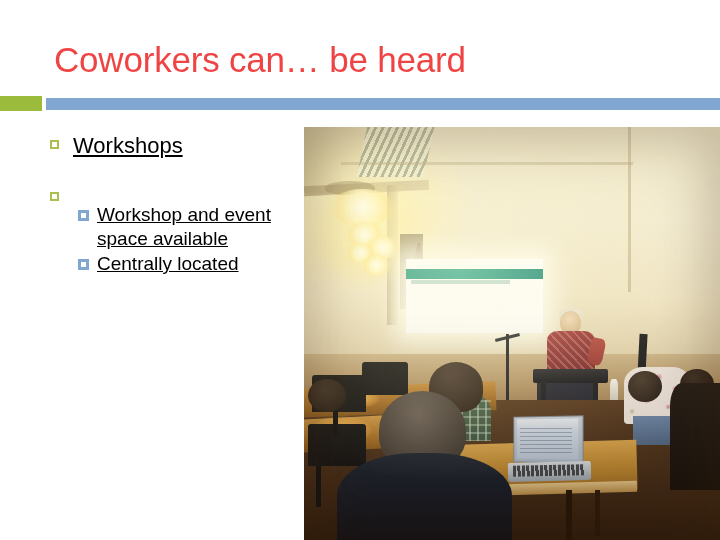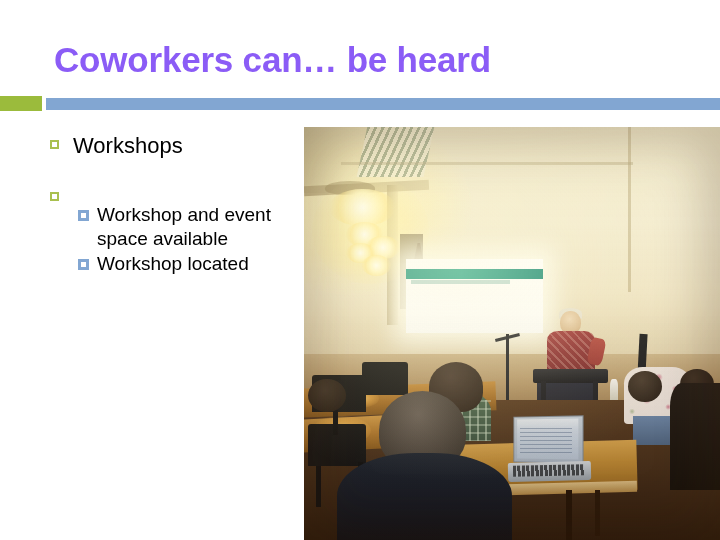--- a/index.html
+++ b/index.html
@@ -15,23 +15,23 @@
     font-family: "Liberation Sans", sans-serif;
   }
 
   
   .slide-title {
     position: absolute;
     left: 54px;
     top: 38px;
     width: 620px;
     font-size: 35px;
-    font-weight: bold;
+    font-weight: normal;
     letter-spacing: -0.2px;
-    color: #8b5cf6;
+    color: #ef4444;
     line-height: 44px;
     white-space: nowrap;
   }
 
   
   .bar-green {
     position: absolute;
     left: 0px;
     top: 96px;
     width: 42px;
@@ -51,20 +51,21 @@
   .body-list {
     position: absolute;
     left: 50px;
     top: 132px;
     width: 250px;
   }
   .li {
     display: flex;
     align-items: flex-start;
     position: relative;
+    text-decoration: underline;
   }
   .li.lvl1 {
     margin-bottom: 2px;
   }
   .li.lvl2 {
     margin-left: 28px;
     margin-bottom: 1px;
   }
   .marker {
     flex: 0 0 auto;
@@ -578,21 +579,21 @@
     <span class="marker green"></span>
   </div>
 
   <div class="li lvl2">
     <span class="marker blue"></span>
     <span class="li-text">Workshop and event space available</span>
   </div>
 
   <div class="li lvl2">
     <span class="marker blue"></span>
-    <span class="li-text">Workshop located</span>
+    <span class="li-text">Centrally located</span>
   </div>
 
 </div>
 
 <div class="photo" aria-label="Audience seated at folding tables in a coworking space watching a presenter speak at a lectern beside a bright projection screen">
 
   <div class="ph-wall"></div>
   <div class="ph-ceil"></div>
   <div class="ph-duct"></div>
   <div class="ph-beam-h"></div>

